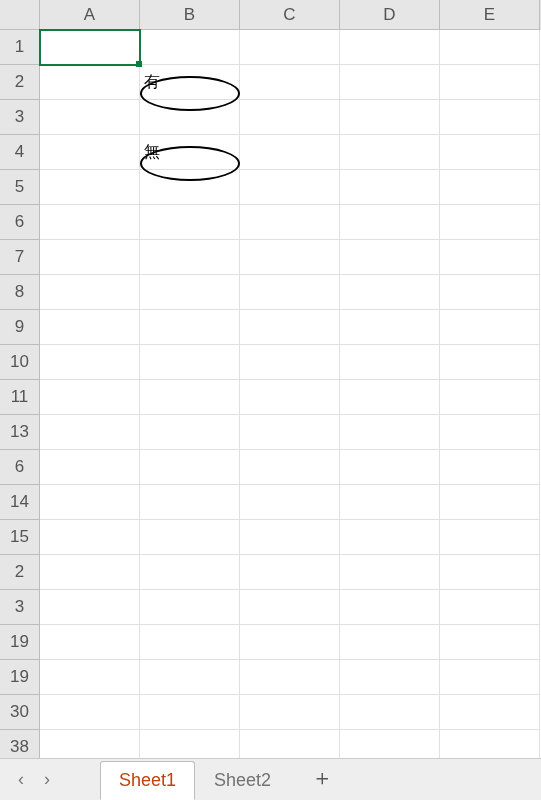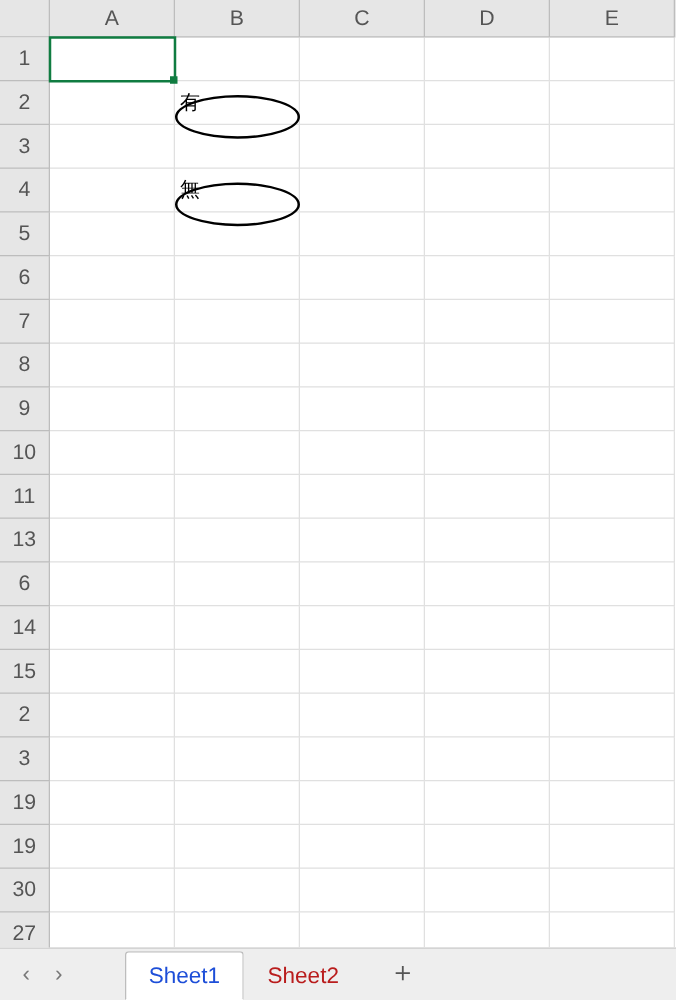--- a/index.html
+++ b/index.html
@@ -119,29 +119,29 @@
     }
     .tabs {
       display: flex;
       align-items: flex-end;
       margin-left: 40px;
       height: 100%;
     }
     .tab {
       padding: 8px 18px;
       font-size: 18px;
-      color: #b91c1c;
+      color: #737373;
       border: 1px solid transparent;
       cursor: pointer;
     }
     .tab.active {
       background: #fff;
       border: 1px solid #bdbdbd;
       border-bottom: 1px solid #fff;
-      color: #1d4ed8;
+      color: #c2410c;
       border-radius: 3px 3px 0 0;
     }
     .tab.add {
       font-size: 22px;
       color: #555;
       padding: 6px 20px;
     }
   </style>
 </head>
 <body>
@@ -169,21 +169,21 @@
       <div class="row-header">11</div>
       <div class="row-header">13</div>
       <div class="row-header">6</div>
       <div class="row-header">14</div>
       <div class="row-header">15</div>
       <div class="row-header">2</div>
       <div class="row-header">3</div>
       <div class="row-header">19</div>
       <div class="row-header">19</div>
       <div class="row-header">30</div>
-      <div class="row-header">27</div>
+      <div class="row-header">38</div>
     </div>
   <div class="cells" id="cells">
       <div class="row">
         <div class="cell selected"></div>
         <div class="cell"></div>
         <div class="cell"></div>
         <div class="cell"></div>
         <div class="cell"></div>
       </div>
       <div class="row">

